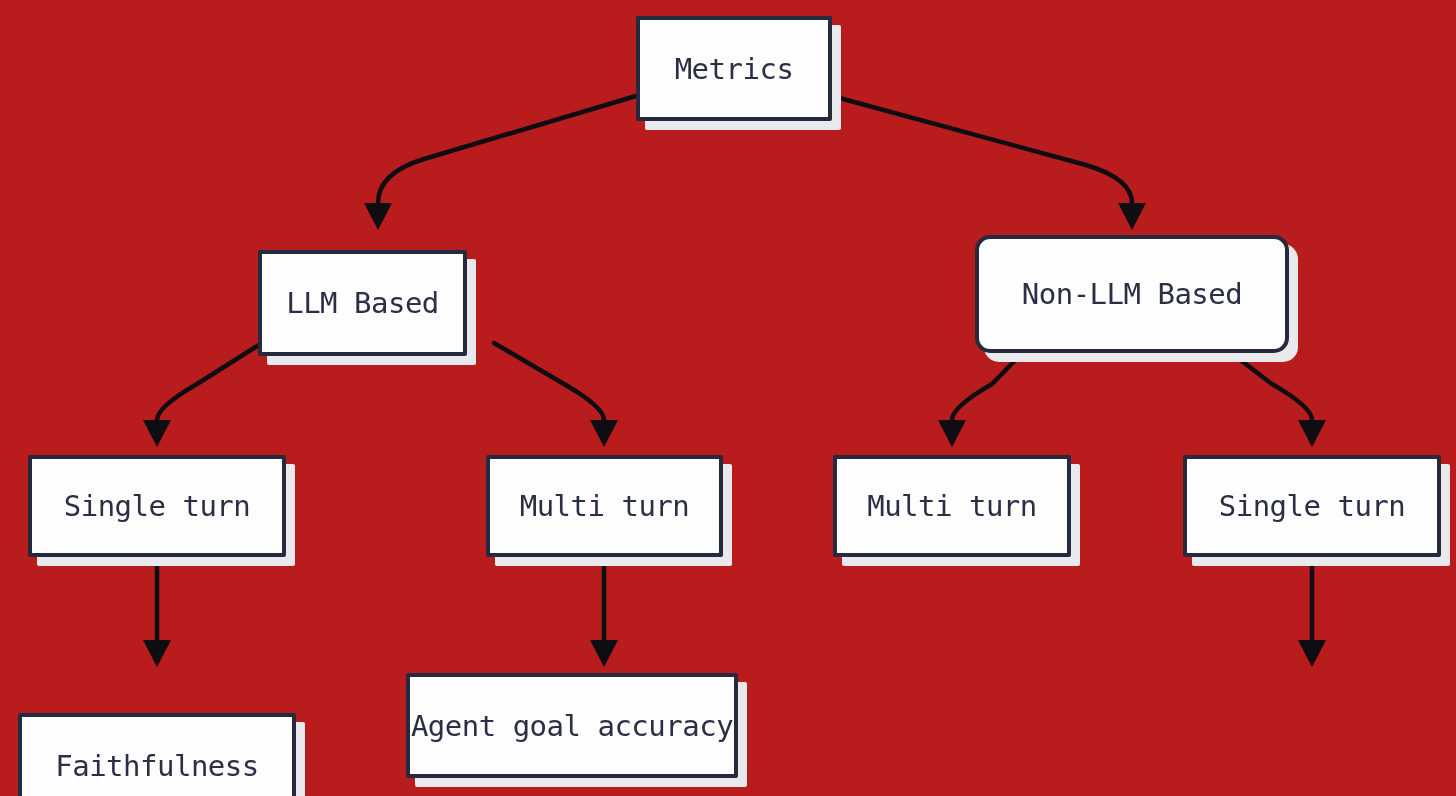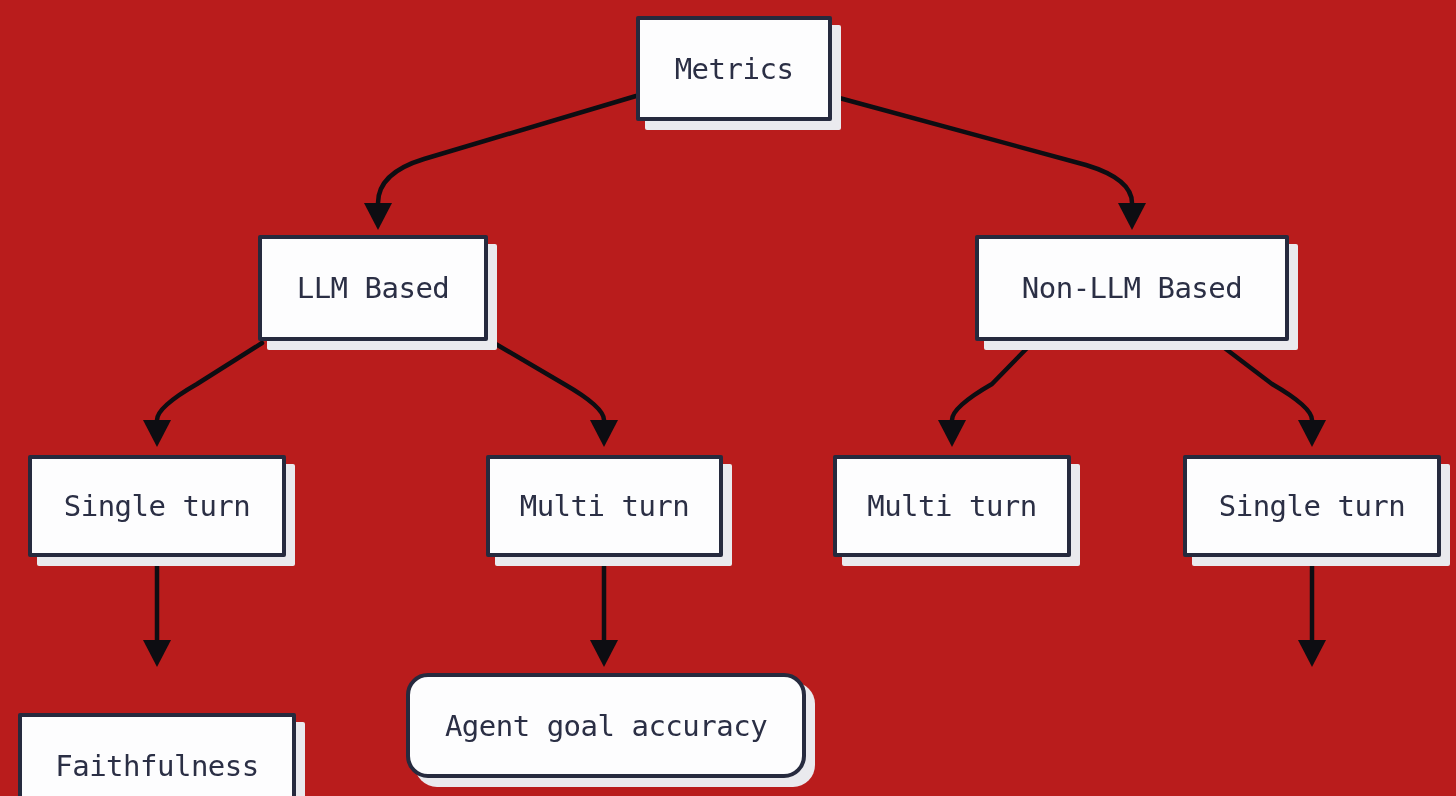--- a/index.html
+++ b/index.html
@@ -46,28 +46,28 @@
     align-items: center;
     justify-content: center;
     color: #2b2f45;
     font-size: 29px;
     letter-spacing: -0.5px;
     white-space: nowrap;
   }
   .node span { display: block; }
 
   .n-metrics        { left: 636px;  top: 16px;  width: 196px; height: 105px; }
-  .n-llm            { left: 258px;  top: 235px; width: 230px; height: 106px; }
-  .n-nonllm         { left: 975px;  top: 235px; width: 314px; height: 106px; }
+  .n-llm            { left: 258px;  top: 250px; width: 209px; height: 106px; }
+  .n-nonllm         { left: 975px;  top: 235px; width: 314px; height: 118px; border-radius: 15px; }
   .n-single-l       { left: 28px;   top: 455px; width: 258px; height: 102px; }
   .n-multi-l        { left: 486px;  top: 455px; width: 237px; height: 102px; }
   .n-multi-r        { left: 833px;  top: 455px; width: 238px; height: 102px; }
   .n-single-r       { left: 1183px; top: 455px; width: 258px; height: 102px; }
   .n-faithfulness   { left: 18px;   top: 673px; width: 278px; height: 105px; margin-top: 40px; }
-  .n-agent          { left: 406px;  top: 673px; width: 400px; height: 105px; border-radius: 22px; }
+  .n-agent          { left: 406px;  top: 673px; width: 332px; height: 105px; }
   .n-bleu           { left: 1186px; top: 673px; width: 252px; height: 105px; }
 </style>
 </head>
 <body>
 
 <div class="stage">
 
   <svg class="edges" viewBox="0 0 1456 796" xmlns="http://www.w3.org/2000/svg">
     <g>
       <path d="M 636 96 L 424 159 Q 378 173 378 203 L 378 204"></path>

